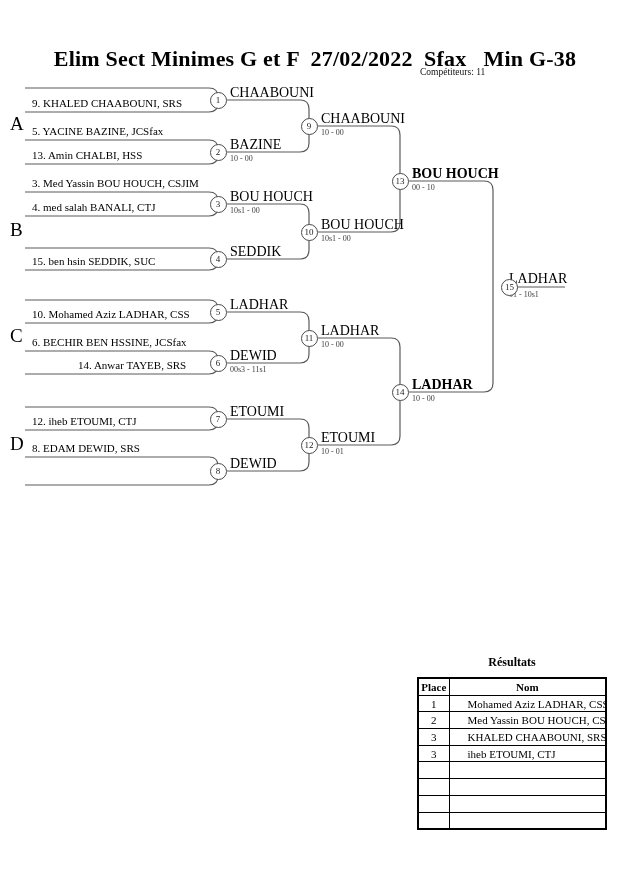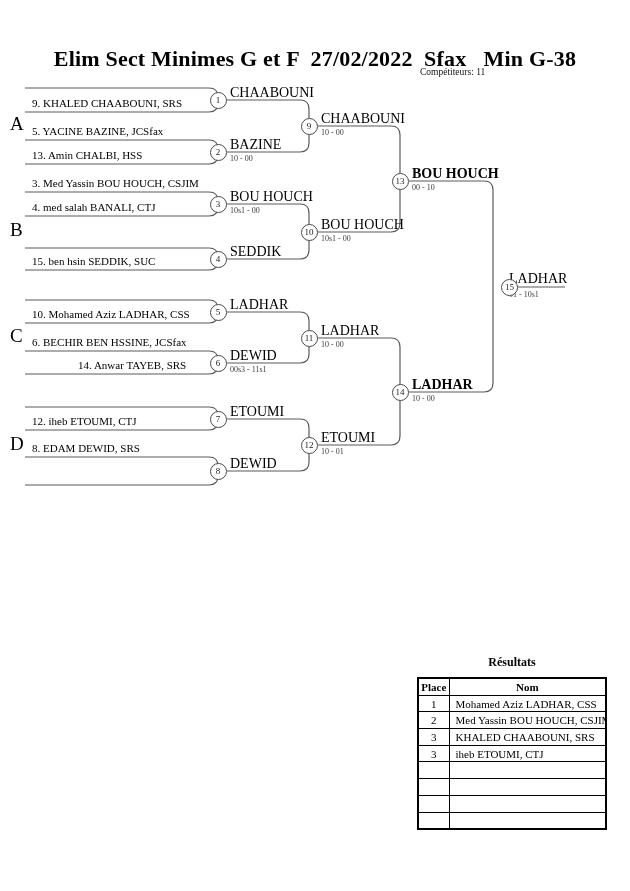--- a/index.html
+++ b/index.html
@@ -36,21 +36,21 @@
     position:absolute; left:417px; top:677px; width:190px; z-index:2;
     border-collapse:collapse; table-layout:fixed;
     border:2px solid #000; font-size:11px;
   }
   table.results th, table.results td {
     border:1px solid #000; height:15.7px; padding:0 2px; overflow:hidden; white-space:nowrap;
   }
   table.results th {font-weight:bold; text-align:center;}
   table.results col.c-place {width:31px;}
   table.results td.place {text-align:center;}
-  table.results td.name {text-align:left; padding-left:6px;}
+  table.results td.name {text-align:left; padding-left:18px;}
 </style>
 </head>
 <body>
 
 <div class="sheet">
 
   <div class="abs page-title">Elim Sect Minimes G et F  27/02/2022  Sfax   Min G-38</div>
   <div class="abs competitors">Compétiteurs: 11</div>
 
   <svg class="lines" width="630" height="891" viewBox="0 0 630 891" fill="none" stroke="#5a5a5a" stroke-width="1.2">

